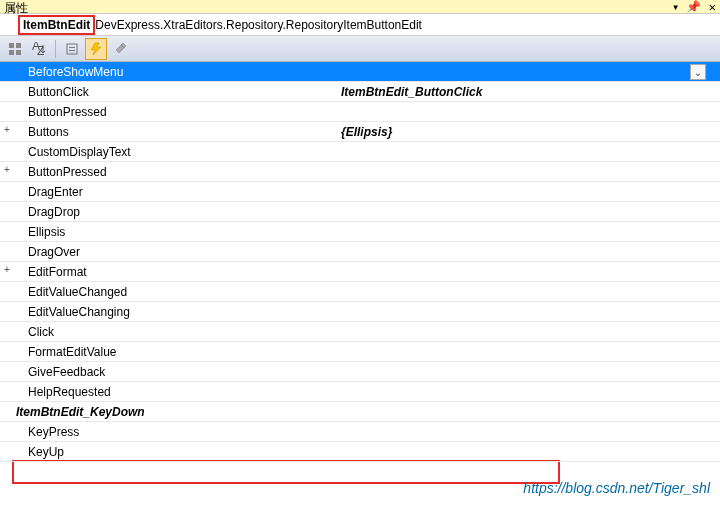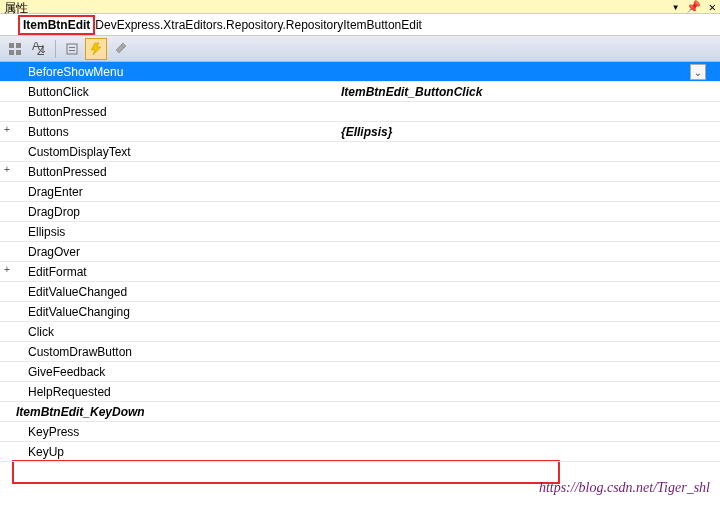--- a/index.html
+++ b/index.html
@@ -18,21 +18,21 @@
     .grid::-webkit-scrollbar-track { background: #f0f0f0; }
     .grid::-webkit-scrollbar-thumb { background: #c0c0c0; }
     .row { display: flex; align-items: center; height: 20px; border-bottom: 1px solid #e8e8e8; padding-left: 14px; position: relative; }
     .row .expander { position: absolute; left: 2px; top: 3px; width: 10px; height: 10px; font-size: 10px; color: #555; text-align: center; line-height: 10px; cursor: pointer; }
     .row .name { width: 325px; padding-left: 14px; }
     .row .value { flex: 1; padding-left: 2px; font-style: italic; }
     .row .value.bold { font-weight: bold; }
     .row.selected { background: #0a84ff; color: #fff; }
     .row.selected .dd { position: absolute; right: 14px; top: 2px; width: 16px; height: 16px; background: #f6f6f6; border: 1px solid #aaa; display: flex; align-items: center; justify-content: center; font-size: 10px; color: #555; }
     .red-focus-row { position: absolute; border: 2px solid #e62828; left: 12px; width: 548px; height: 24px; pointer-events: none; }
-    .watermark { position: absolute; right: 10px; bottom: 18px; color: #701a75; font-size: 14px; font-style: italic; pointer-events: none; font-family: Liberation Serif, serif; }
+    .watermark { position: absolute; right: 10px; bottom: 18px; color: #0369a1; font-size: 14px; font-style: italic; pointer-events: none; }
     svg.i { width: 14px; height: 14px; }
   </style>
 </head>
 <body>
 
 <div class="title-bar">
   <span class="title-bar-text">属性</span>
   <div class="title-bar-actions">
     <span>▾</span>
     <span>📌</span>
@@ -136,21 +136,21 @@
     </div>
     <div class="row">
       <div class="name">EditValueChanging</div>
       <div class="value"></div>
     </div>
     <div class="row">
       <div class="name">Click</div>
       <div class="value"></div>
     </div>
     <div class="row">
-      <div class="name">CustomDrawButton</div>
+      <div class="name">FormatEditValue</div>
       <div class="value"></div>
     </div>
     <div class="row">
       <div class="name">GiveFeedback</div>
       <div class="value"></div>
     </div>
     <div class="row">
       <div class="name">HelpRequested</div>
       <div class="value"></div>
     </div>

